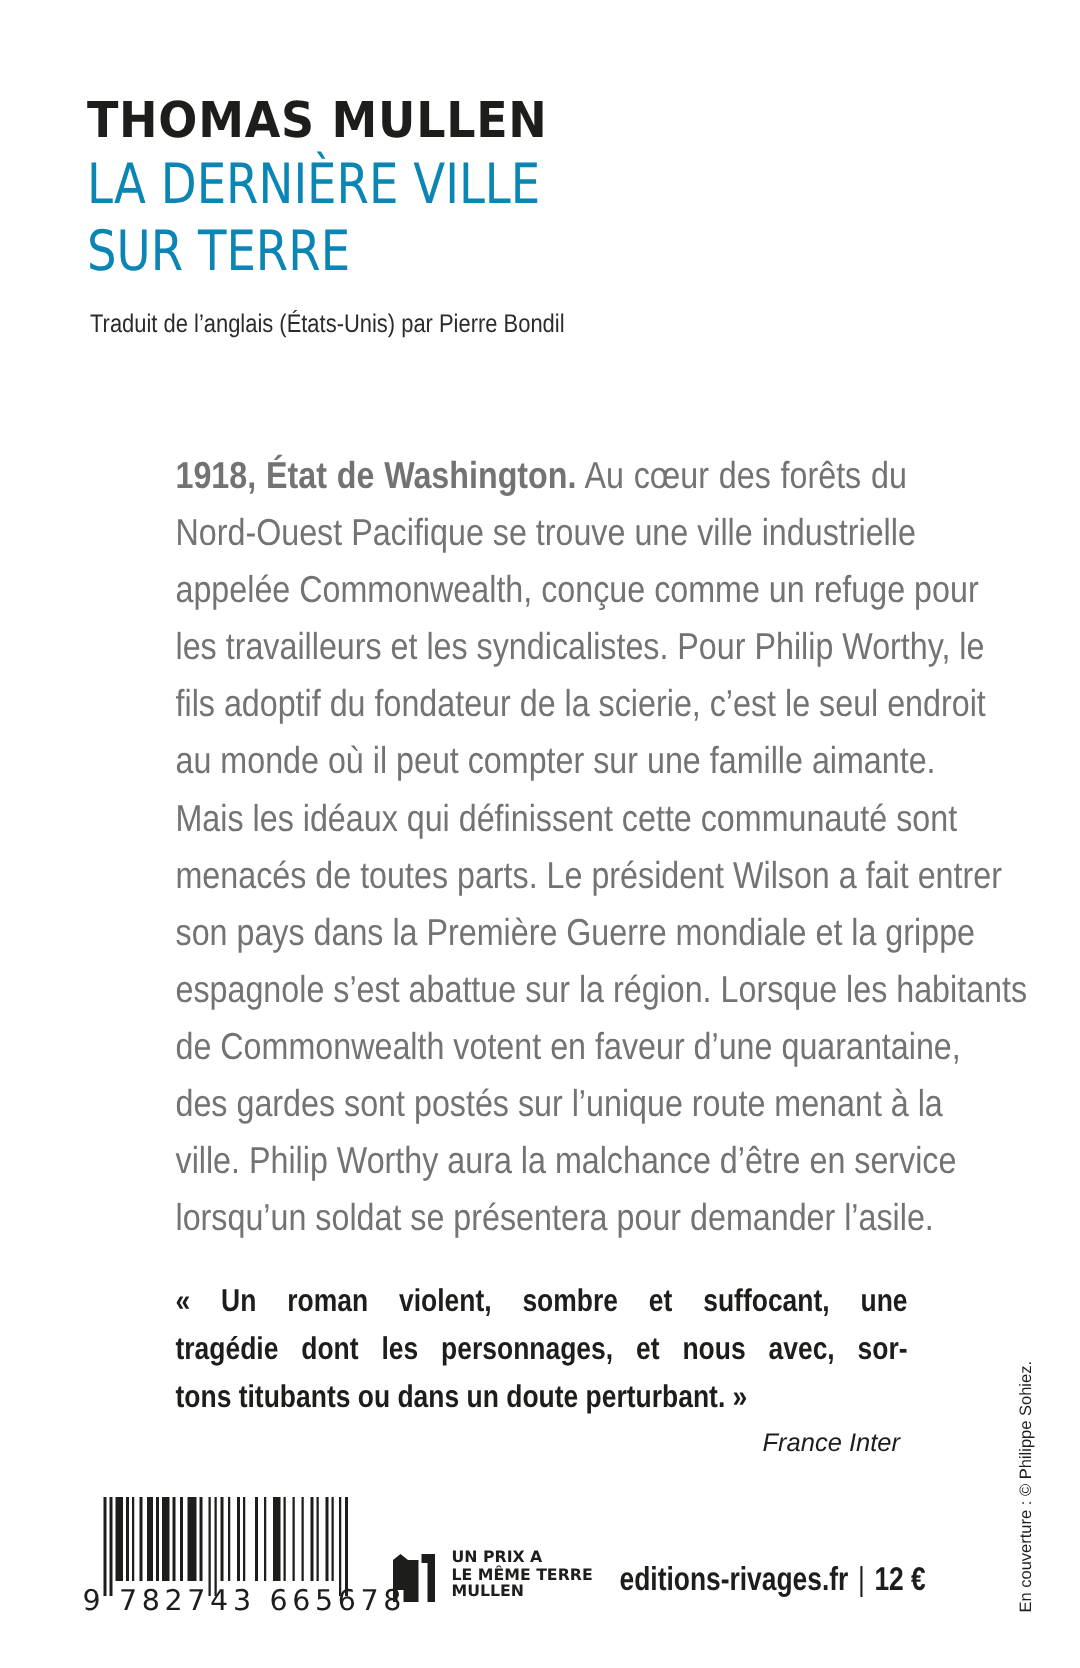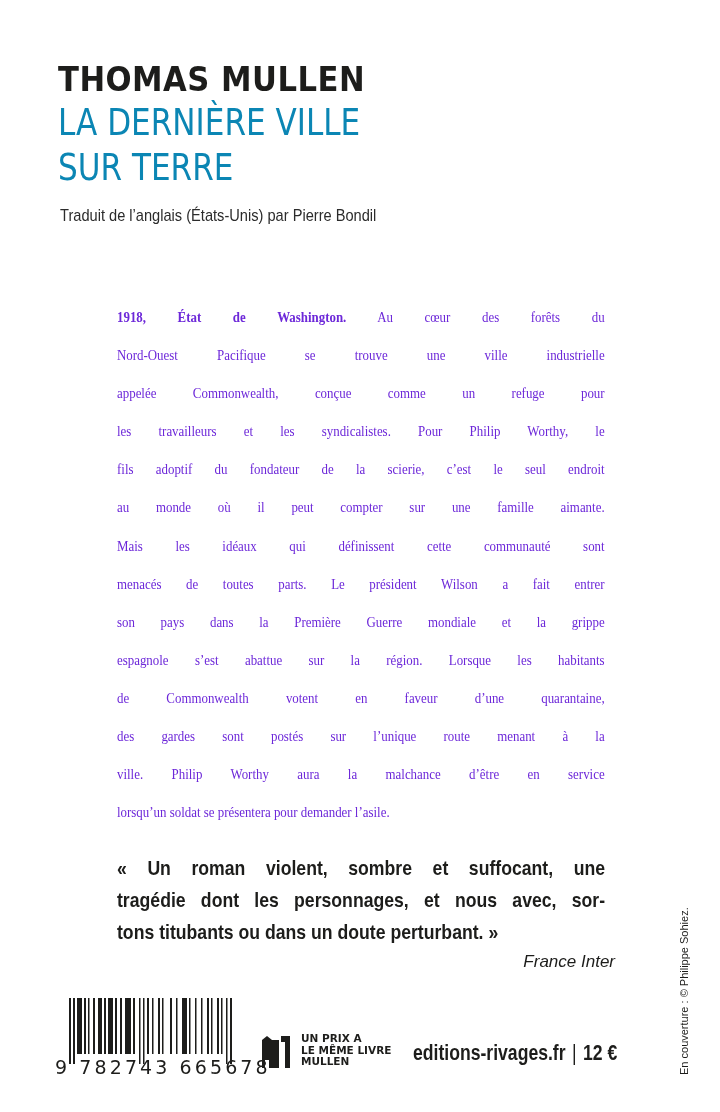--- a/index.html
+++ b/index.html
@@ -37,25 +37,25 @@
       font-family: "Liberation Sans", sans-serif;
       font-size: 17px;
       color: #2b2b2b;
       transform: scaleX(0.86);
       transform-origin: left top;
       white-space: nowrap;
     }
     .blurb {
       position: absolute; left: 117px; top: 298px;
       width: 488px;
-      font-family: Liberation Serif, serif;
-      font-size: 15px;
+      font-family: Liberation Sans, sans-serif;
+      font-size: 25px;
       line-height: 38.1px;
       text-align: justify;
-      color: #6d28d9;
+      color: #737373;
     }
     .blurb .line {
       display: block;
       text-align: justify;
       text-align-last: justify;
       white-space: nowrap;
       overflow: visible;
       transform: scaleX(0.86);
       transform-origin: left top;
       width: 567px;
@@ -75,21 +75,21 @@
       display: block;
       white-space: nowrap;
       text-align: justify;
       text-align-last: justify;
       transform: scaleX(0.84);
       transform-origin: left top;
       width: 581px;
     }
     .quote .line.last { text-align-last: left; }
     .quote-source {
-      position: absolute; right: 105px; top: 952px;
+      position: absolute; right: 120px; top: 952px;
       font-family: "Liberation Sans", sans-serif;
       font-style: italic;
       font-size: 17px;
       color: #1d1d1b;
       white-space: nowrap;
     }
     .barcode {
       position: absolute; left: 55px; top: 998px;
       width: 185px; height: 80px;
     }
@@ -212,21 +212,21 @@
   <div class="barcode-number">9 782743 665678</div>
 </div>
 
 <svg class="livre-logo" viewBox="0 0 30 34">
   <path d="M1 6 L6 2 L11 6 L11 34 L8 34 L8 26 L4 26 L4 34 L1 34 Z" fill="#1d1d1b"></path>
   <path d="M11 6 L18 6 L18 34 L11 34 Z" fill="#1d1d1b"></path>
   <path d="M20 2 L29 2 L29 34 L24 34 L24 8 L20 8 Z" fill="#1d1d1b"></path>
 </svg>
 <div class="livre-text">
   <div>UN PRIX A</div>
-  <div>LE MÊME LIVRE</div>
+  <div>LE MÊME TERRE</div>
   <div>MULLEN</div>
 </div>
 
 <div class="footer-right">
   <span class="site">editions-rivages.fr</span><span class="sep">|</span><span class="site">12 €</span>
 </div>
 
 <div class="credit">En couverture : © Philippe Sohiez.</div>
 
 </body></html>

